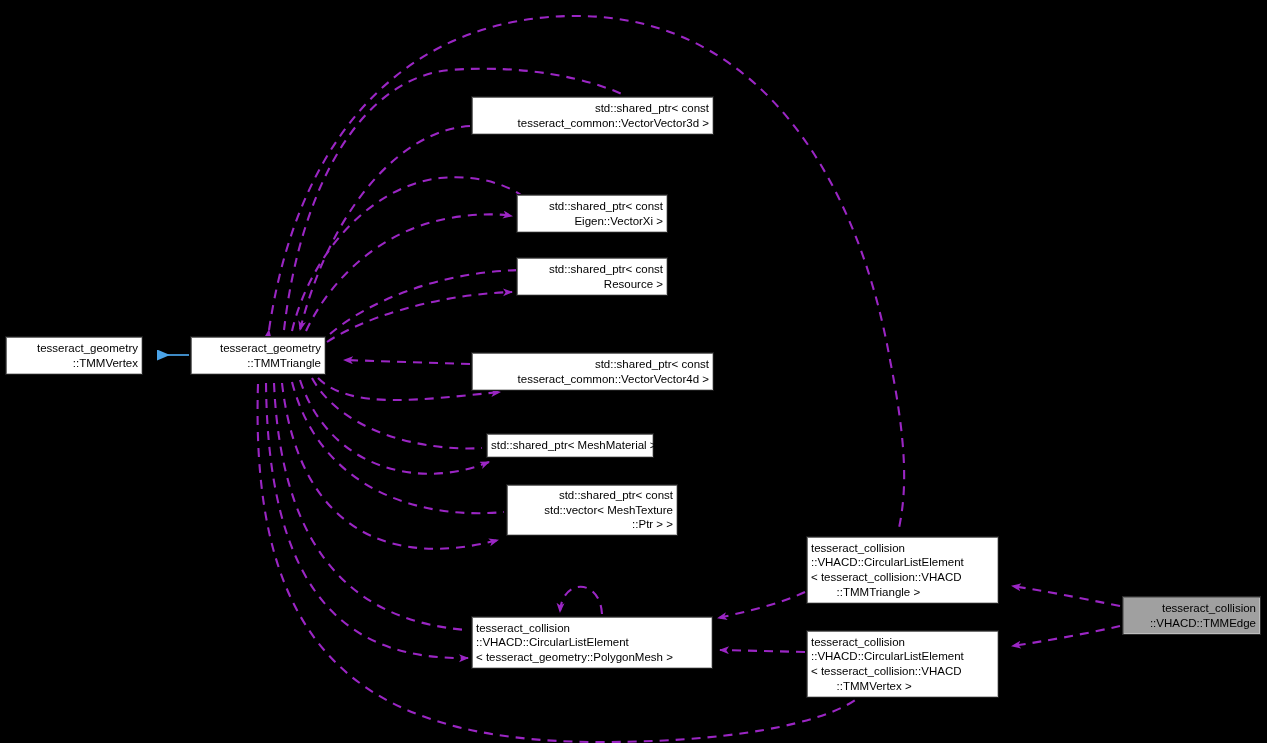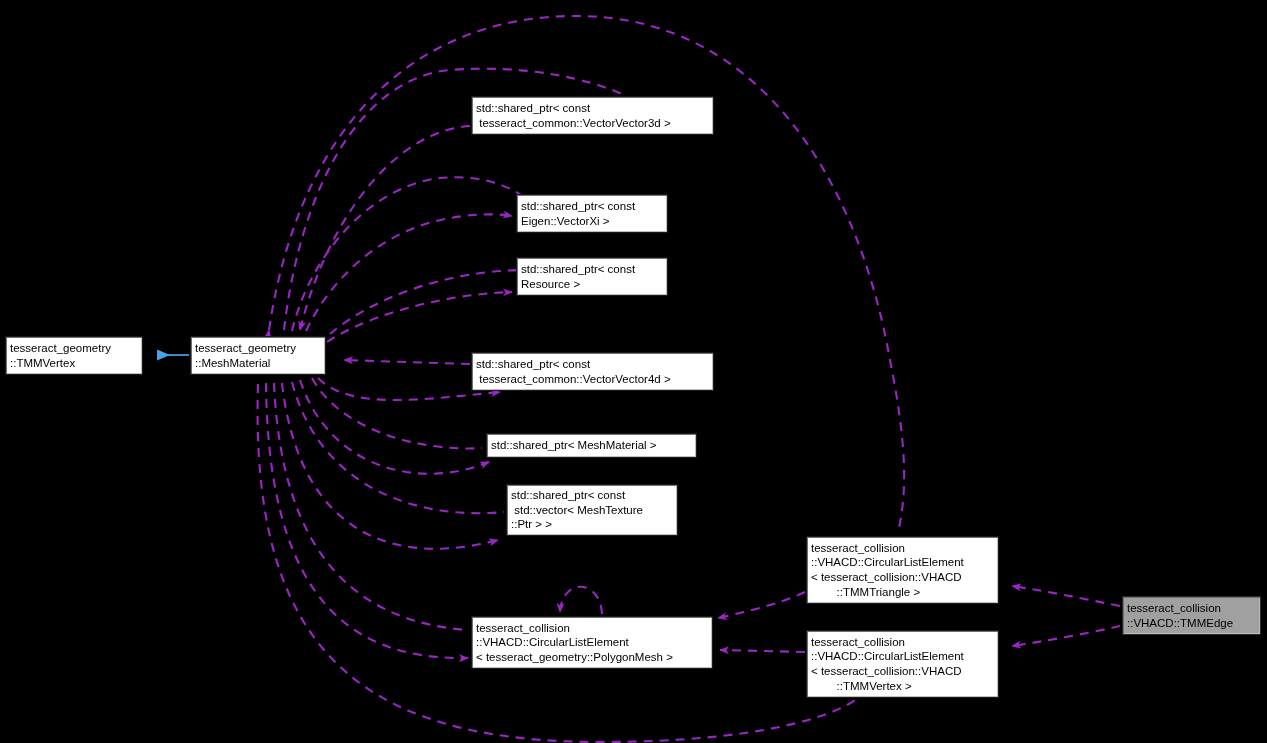--- a/index.html
+++ b/index.html
@@ -33,21 +33,21 @@
     display: flex;
     flex-direction: column;
     justify-content: center;
     white-space: pre;
     box-shadow: 1px 1px 0 0 #707070 inset, -1px -1px 0 0 #bdbdbd inset;
   }
   .node .nline {
     display: block;
     padding: 0 4px;
   }
-  .node.center .nline { text-align: left; }
+  .node.center .nline { text-align: right; }
   .node.left .nline { text-align: left; }
   .node.highlight {
     background: #a0a0a0;
     border: 1px solid #2a2a2a;
   }
 </style>
 </head>
 <body>
 
 <div id="diagram-root">
@@ -104,25 +104,25 @@
       <path d="M805,652 L720,650" marker-end="url(#arw-purple)"></path>
 
       <path d="M1120,606 C1080,598 1040,590 1012,586" marker-end="url(#arw-purple)"></path>
 
       <path d="M1120,626 C1085,634 1040,642 1012,646" marker-end="url(#arw-purple)"></path>
     </g>
   </svg>
 
   <div id="node-layer">
       <div class="node center" style="left: 5px; top: 336px; width: 138px; height: 39px;"><span class="nline">tesseract_geometry</span><span class="nline">::TMMVertex</span></div>
-      <div class="node center" style="left: 190px; top: 336px; width: 136px; height: 39px;"><span class="nline">tesseract_geometry</span><span class="nline">::MeshMaterial</span></div>
+      <div class="node center" style="left: 190px; top: 336px; width: 136px; height: 39px;"><span class="nline">tesseract_geometry</span><span class="nline">::TMMTriangle</span></div>
       <div class="node center" style="left: 471px; top: 96px; width: 243px; height: 39px;"><span class="nline">std::shared_ptr&lt; const</span><span class="nline"> tesseract_common::VectorVector3d &gt;</span></div>
       <div class="node center" style="left: 516px; top: 194px; width: 152px; height: 39px;"><span class="nline">std::shared_ptr&lt; const</span><span class="nline">Eigen::VectorXi &gt;</span></div>
       <div class="node center" style="left: 516px; top: 257px; width: 152px; height: 39px;"><span class="nline">std::shared_ptr&lt; const</span><span class="nline">Resource &gt;</span></div>
       <div class="node center" style="left: 471px; top: 352px; width: 243px; height: 39px;"><span class="nline">std::shared_ptr&lt; const</span><span class="nline"> tesseract_common::VectorVector4d &gt;</span></div>
-      <div class="node center" style="left: 486px; top: 433px; width: 211px; height: 25px;"><span class="nline">std::shared_ptr&lt; MeshMaterial &gt;</span></div>
+      <div class="node center" style="left: 486px; top: 433px; width: 168px; height: 25px;"><span class="nline">std::shared_ptr&lt; MeshMaterial &gt;</span></div>
       <div class="node center" style="left: 506px; top: 484px; width: 172px; height: 52px;"><span class="nline">std::shared_ptr&lt; const</span><span class="nline"> std::vector&lt; MeshTexture</span><span class="nline">::Ptr &gt; &gt;</span></div>
       <div class="node left" style="left: 471px; top: 616px; width: 242px; height: 53px;"><span class="nline">tesseract_collision</span><span class="nline">::VHACD::CircularListElement</span><span class="nline">&lt; tesseract_geometry::PolygonMesh &gt;</span></div>
       <div class="node left" style="left: 806px; top: 536px; width: 193px; height: 68px;"><span class="nline">tesseract_collision</span><span class="nline">::VHACD::CircularListElement</span><span class="nline">&lt; tesseract_collision::VHACD</span><span class="nline">        ::TMMTriangle &gt;</span></div>
       <div class="node left" style="left: 806px; top: 630px; width: 193px; height: 68px;"><span class="nline">tesseract_collision</span><span class="nline">::VHACD::CircularListElement</span><span class="nline">&lt; tesseract_collision::VHACD</span><span class="nline">        ::TMMVertex &gt;</span></div>
       <div class="node center highlight" style="left: 1122px; top: 596px; width: 139px; height: 39px;"><span class="nline">tesseract_collision</span><span class="nline">::VHACD::TMMEdge</span></div>
     </div>
 </div>
 
 </body></html>

